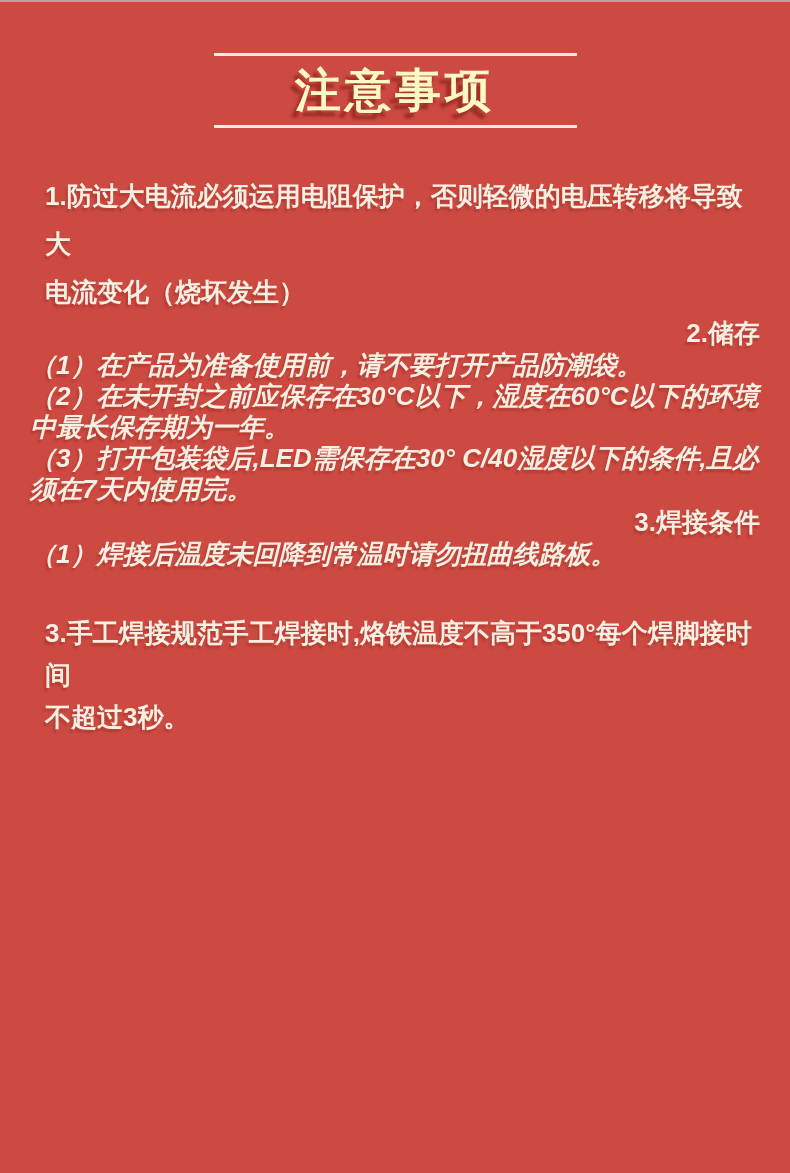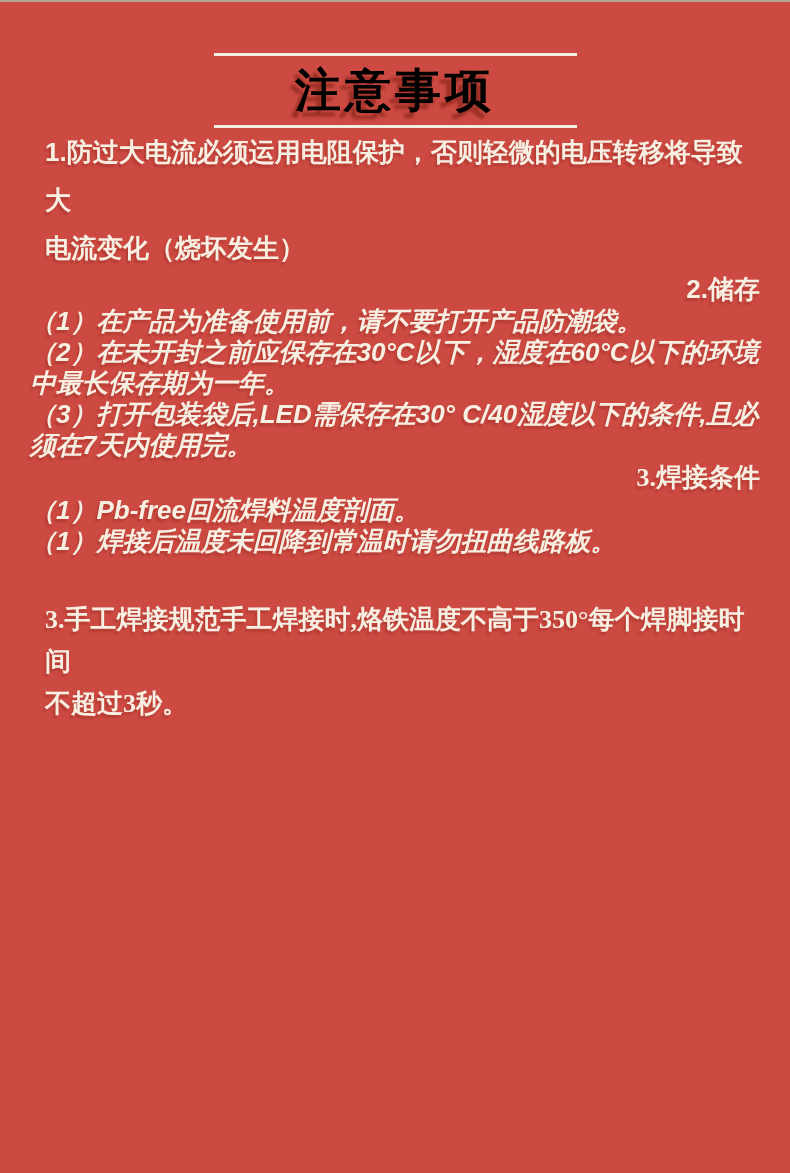--- a/index.html
+++ b/index.html
@@ -28,28 +28,29 @@
     width: 363px;
     height: 3px;
     margin: 0 auto;
     background: #f3ece0;
   }
   .page-title {
     margin: 6px auto 7px auto;
     font-size: 46px;
     line-height: 56px;
     letter-spacing: 4px;
-    color: #000000;
+    color: #fef9c3;
     text-shadow: -5px 6px 3px rgba(148, 43, 33, 0.9);
   }
   .content {
     padding: 0 30px;
     font-size: 26px;
     white-space: pre-line;
     text-shadow: -2px 3px 2px rgba(150, 45, 35, 0.45);
+    margin-top: 44px;
   }
   .content .block {
     margin: 0;
   }
   .para {
     padding-left: 15px;
     line-height: 48px;
     margin-top: 52px;
   }
   .heading {
@@ -57,37 +58,36 @@
     line-height: 34px;
     margin-top: 24px;
     text-align: right;
   }
   .item {
     line-height: 31px;
     margin-top: 16px;
     font-style: italic;
   }
   .gap-md { margin-top: 22px; }
-  .gap-lg { margin-top: 26px; font-family: Liberation Serif, serif; }
+  .gap-lg { margin-top: 26px; }
   .para.last {
     margin-top: 42px;
     line-height: 42px;
-    font-family: Liberation Serif, serif;
   }
 </style>
 </head>
 <body style="background: rgb(205, 74, 66);">
 
 <div class="page">
   <div class="top-strip"></div>
 
   <div class="header">
     <div class="rule"></div>
     <h1 class="page-title">注意事项</h1>
     <div class="rule"></div>
   </div>
 
   <div class="content"><div class="block para">1.防过大电流必须运用电阻保护，否则轻微的电压转移将导致大
 电流变化（烧坏发生）</div><div class="block heading gap-md">2.储存</div><div class="block item">（1）在产品为准备使用前，请不要打开产品防潮袋。</div><div class="block item">（2）在未开封之前应保存在30°C以下，湿度在60°C以下的环境
 中最长保存期为一年。</div><div class="block item">（3）打开包装袋后,LED需保存在30° C/40湿度以下的条件,且必
-须在7天内使用完。</div><div class="block heading gap-lg">3.焊接条件</div><div class="block item">（1）Pb-free回流焊料温度剖面。</div><div class="block item">（1）焊接后温度未回降到常温时请勿扭曲线路板。</div><div class="block para last">3.手工焊接规范手工焊接时,烙铁温度不高于350°每个焊脚接时间
+须在7天内使用完。</div><div class="block heading gap-lg">3.焊接条件</div><div class="block item">（1）焊接后温度未回降到常温时请勿扭曲线路板。</div><div class="block para last">3.手工焊接规范手工焊接时,烙铁温度不高于350°每个焊脚接时间
 不超过3秒。</div></div>
 </div>
 
 </body></html>

